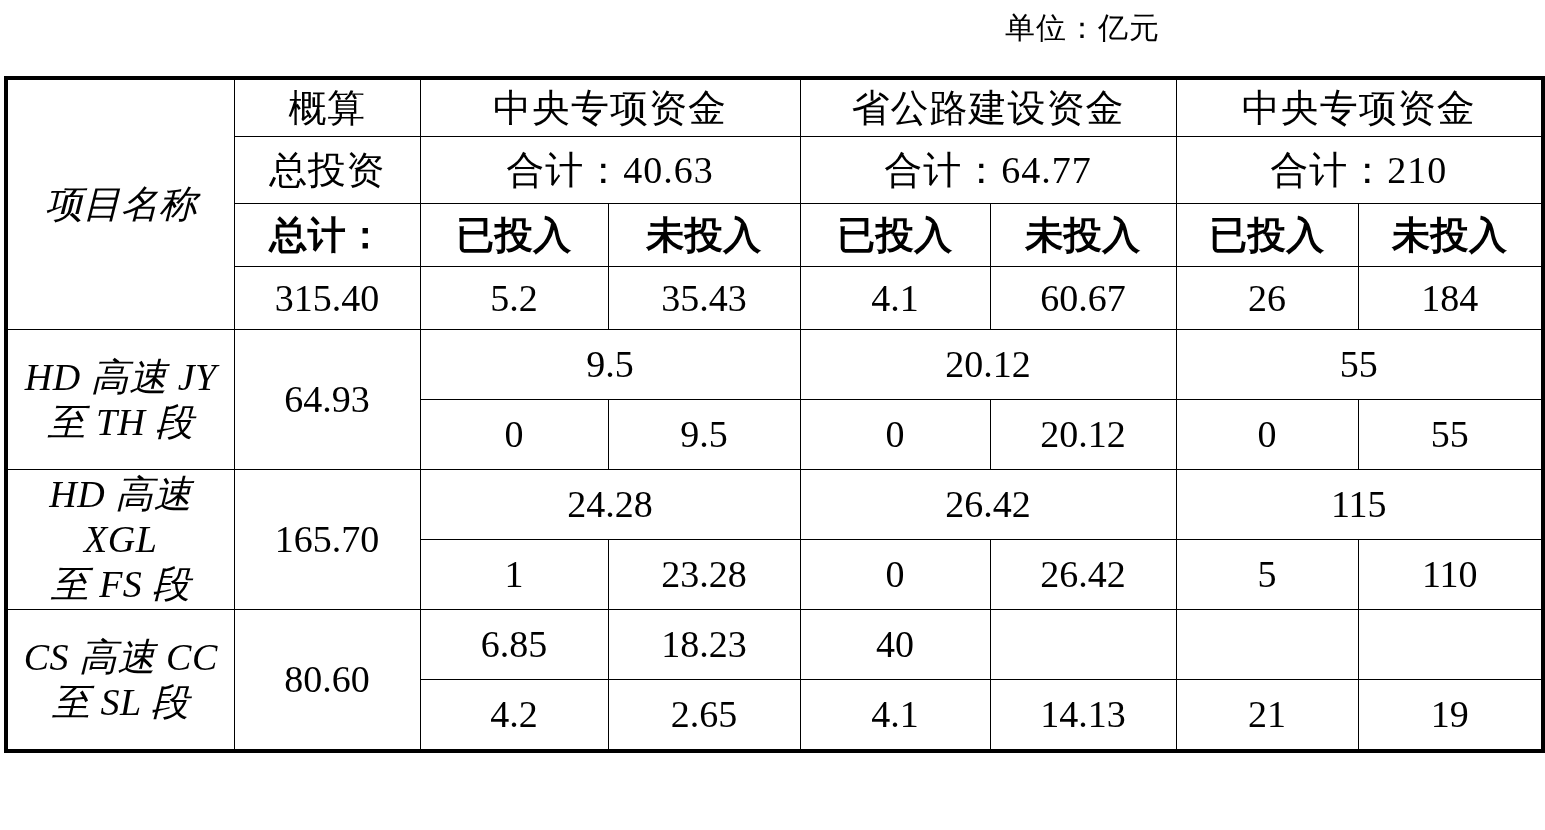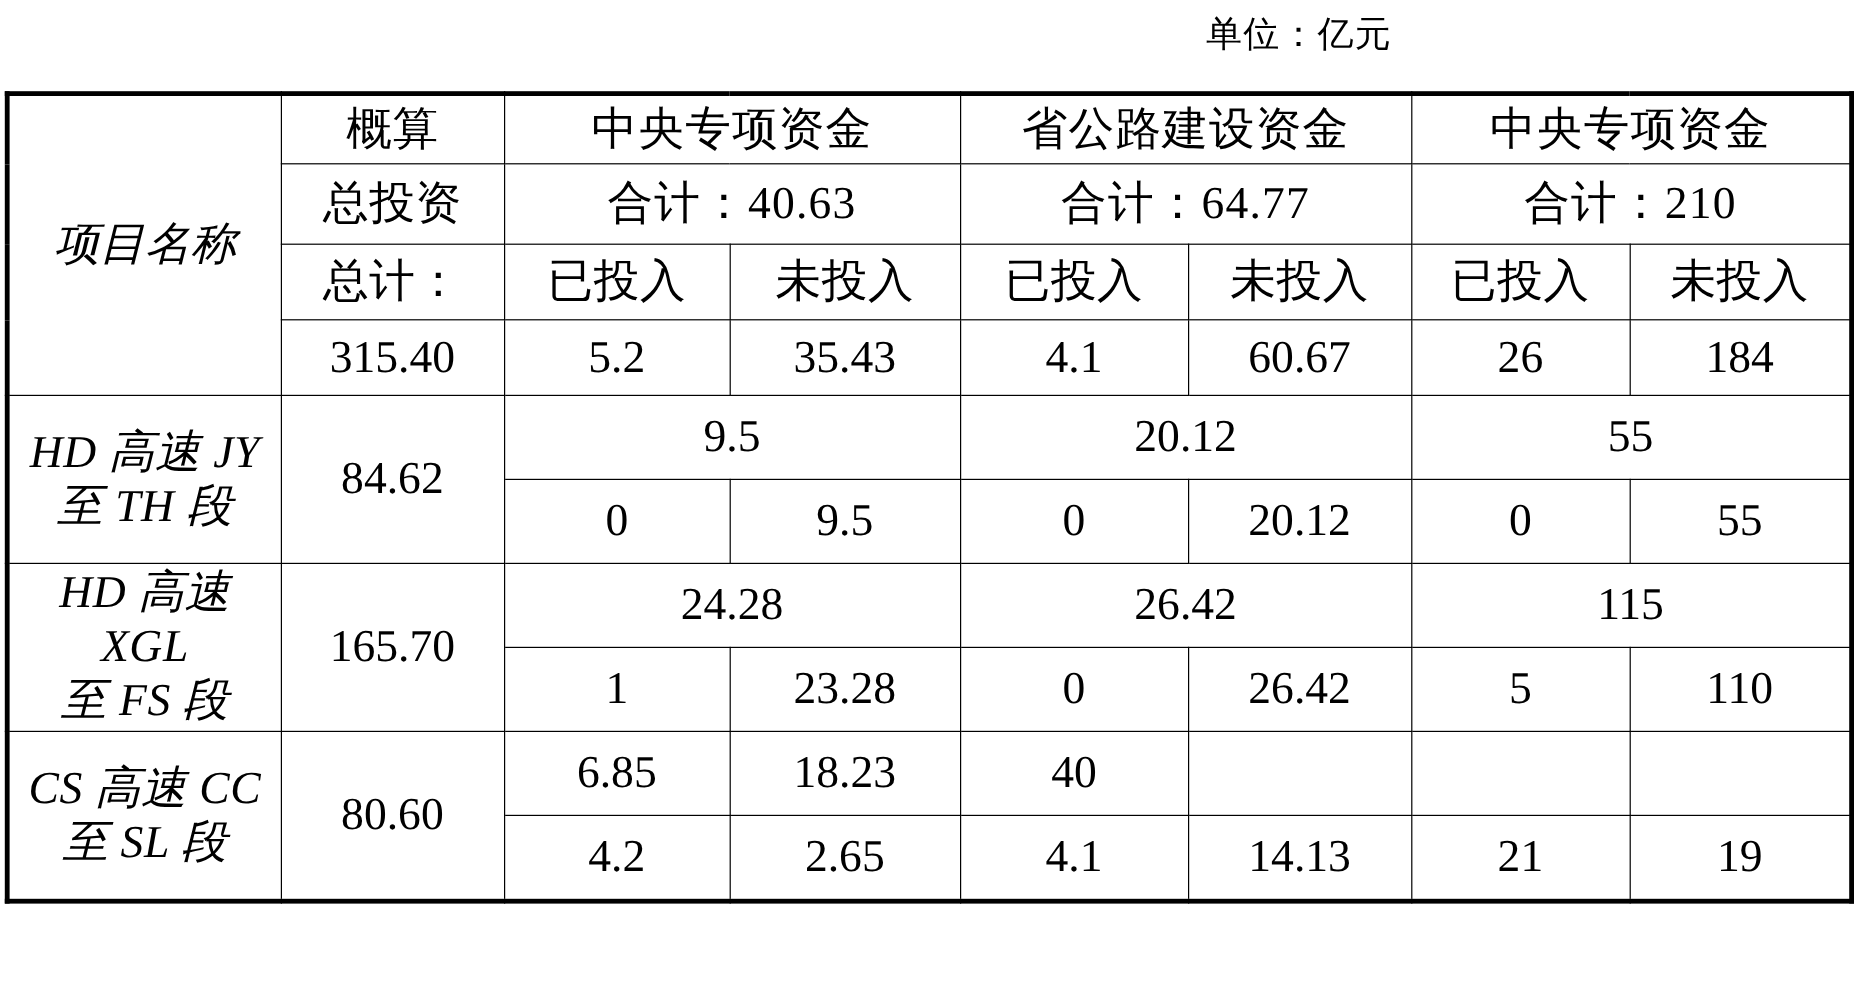--- a/index.html
+++ b/index.html
@@ -55,21 +55,21 @@
   col.c-d2    { width: 192px; }
   col.c-d3    { width: 190px; }
   col.c-d4    { width: 186px; }
   col.c-d5    { width: 182px; }
   col.c-d6    { width: 185px; }
 
   .hdr-group { font-size: 30px; letter-spacing: 1px; }
   .hdr-sub   { font-size: 29px; letter-spacing: 0.5px; }
   .row-h1 td { height: 52px; }
   .row-h2 td { height: 62px; margin-top: 16px; }
-  .row-h3 td { height: 58px; }
+  .row-h3 td { height: 58px; font-weight: bold; }
   .row-h4 td { height: 58px; }
   .proj-name {
     font-size: 29px;
     line-height: 1.45;
     letter-spacing: 0.5px;
   }
   .cell-num { font-size: 29px; font-family: Liberation Serif, serif; }
   .data-row td { height: 65px; }
   .name-cell { padding: 0 6px; font-style: italic; }
   .empty { }
@@ -130,21 +130,21 @@
           <td class="cell-num">60.67</td>
           <td class="cell-num">26</td>
           <td class="cell-num">184</td>
         </tr>
 
         <tr class="data-row">
           <td rowspan="2" class="proj-name name-cell">
             <div>HD 高速 JY</div>
             <div>至 TH 段</div>
           </td>
-          <td rowspan="2" class="cell-num">84.62</td>
+          <td rowspan="2" class="cell-num">64.93</td>
           <td colspan="2" class="cell-num">9.5</td>
           <td colspan="2" class="cell-num">20.12</td>
           <td colspan="2" class="cell-num">55</td>
         </tr>
         <tr class="data-row">
           <td class="cell-num">0</td>
           <td class="cell-num">9.5</td>
           <td class="cell-num">0</td>
           <td class="cell-num">20.12</td>
           <td class="cell-num">0</td>

